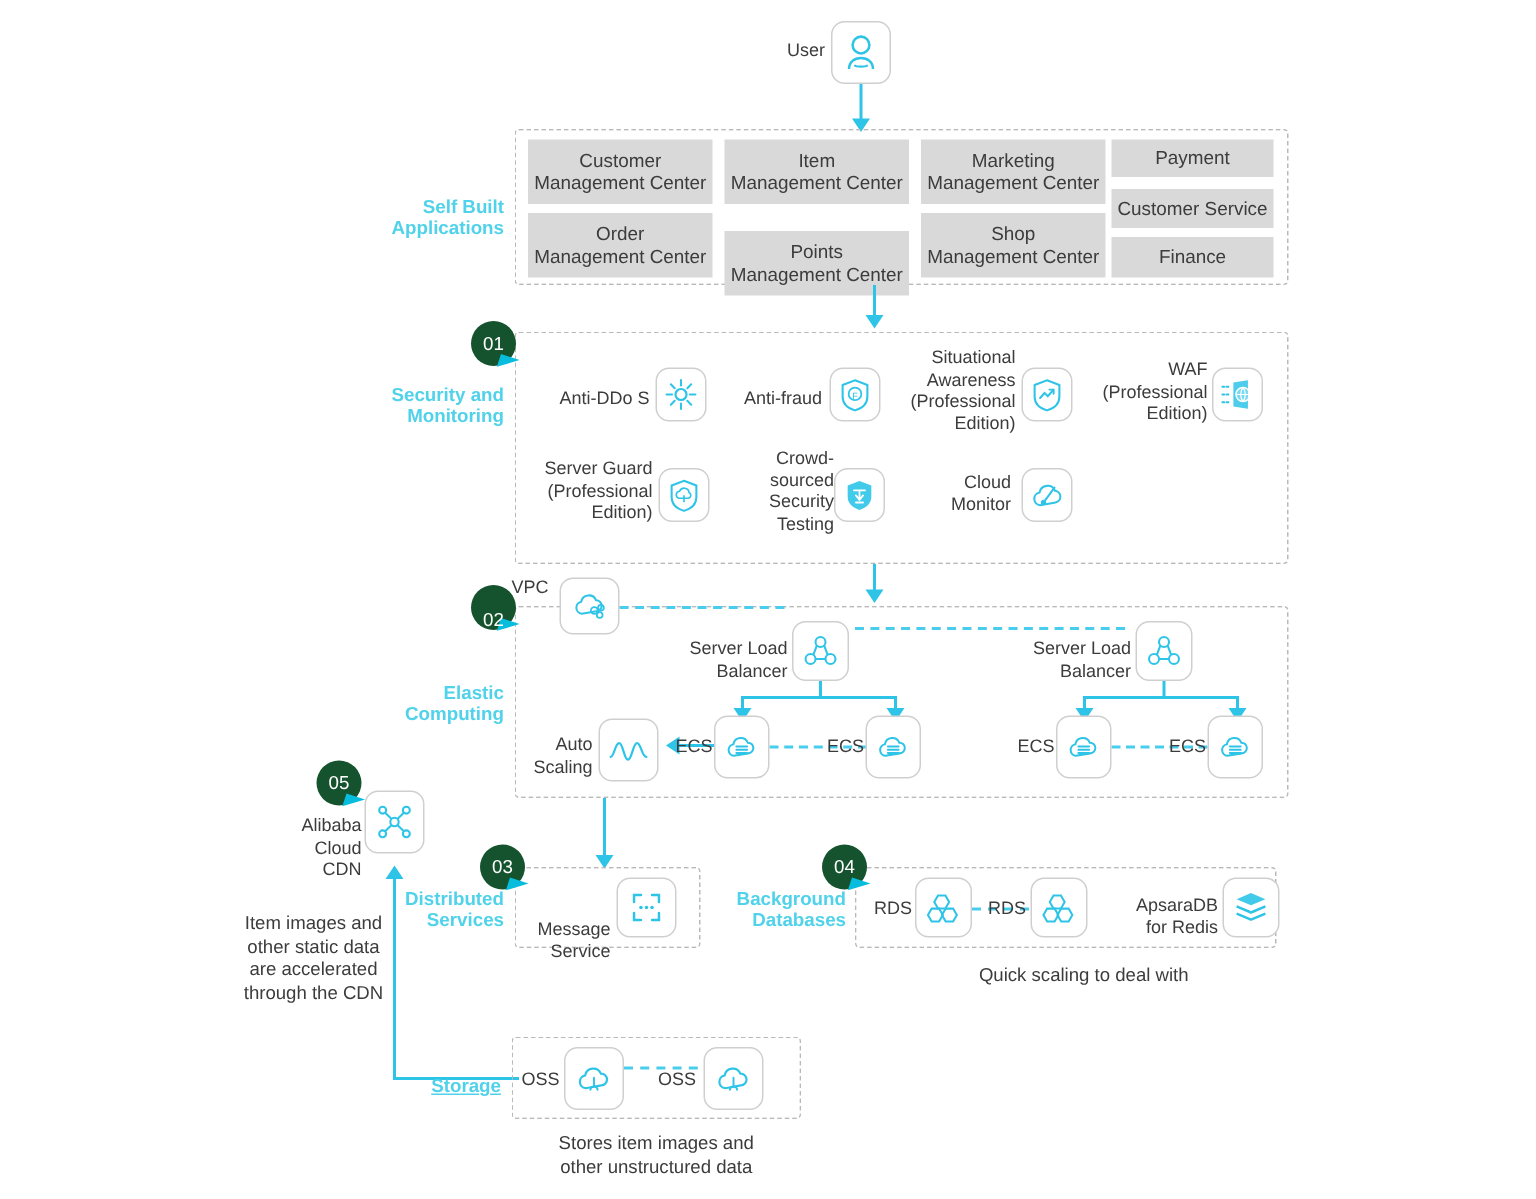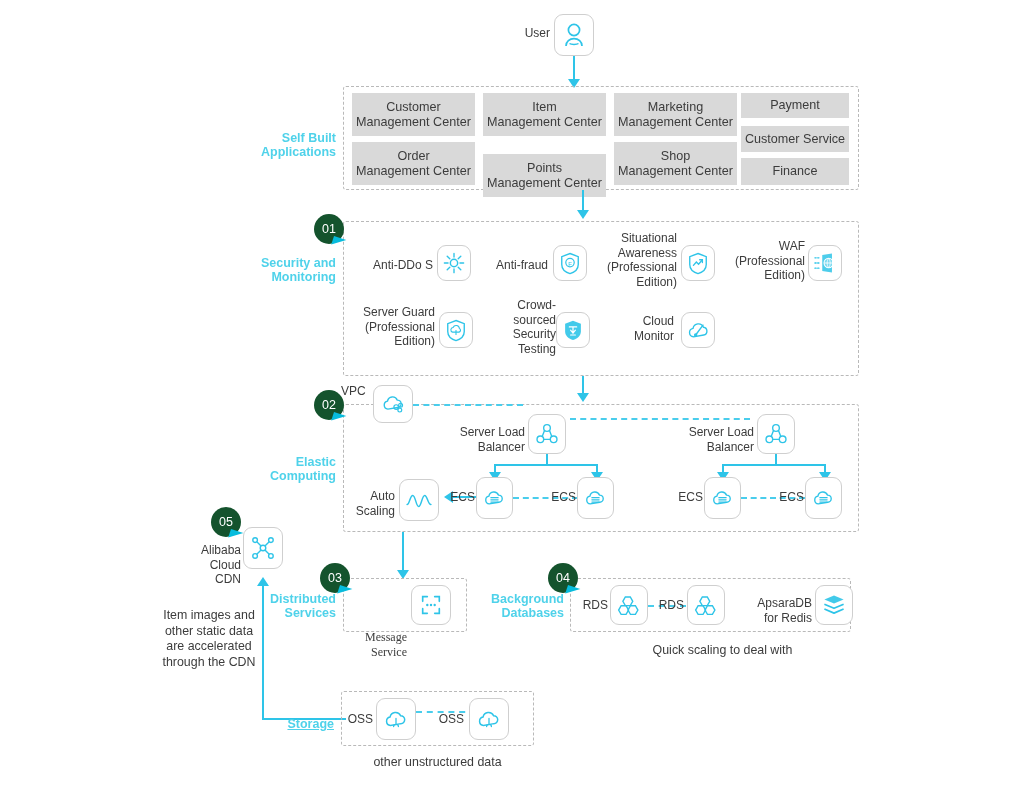--- a/index.html
+++ b/index.html
@@ -230,21 +230,21 @@
           <path d="M17.4 5.6 9.8 15.9" stroke="#2ec4e8" stroke-width="1.5" stroke-linecap="round"></path>
           <circle cx="9.4" cy="16.4" r="1.9" fill="#2ec4e8"></circle>
         </svg>
     </span>
   </div>
 
   <div class="line vline" style="left:582px;top:376px;height:22px;"></div>
   <div class="arrow-d" style="left:577px;top:393px;"></div>
 
   <div class="zone" style="left:343px;top:404px;width:516px;height:128px;"></div>
-  <div class="badge" style="left:314px;top:390px;">
+  <div class="badge" style="left:314px;top:390px;align-items:flex-end;">
     <span>02</span>
     <i class="tail"></i>
   </div>
   <div class="seclabel" style="left:246px;top:455px;width:90px;">
     <div>Elastic</div>
     <div>Computing</div>
   </div>
 
   <div class="tlabel l" style="left:341px;top:384px;width:34px;">VPC</div>
   <div class="tile" style="left:373px;top:385px;width:40px;height:38px;">
@@ -408,21 +408,21 @@
 
   <div class="zone" style="left:343px;top:578px;width:124px;height:54px;"></div>
   <div class="badge" style="left:320px;top:563px;">
     <span>03</span>
     <i class="tail"></i>
   </div>
   <div class="seclabel" style="left:246px;top:592px;width:90px;">
     <div>Distributed</div>
     <div>Services</div>
   </div>
-  <div class="tlabel r" style="left:347px;top:630px;width:60px;font-family:Liberation Serif, serif;">
+  <div class="tlabel r" style="left:347px;top:612px;width:60px;">
     <div>Message</div>
     <div>Service</div>
   </div>
   <div class="tile" style="left:411px;top:585px;width:40px;height:40px;">
     <span>
       <svg width="24" height="24" viewBox="0 0 26 26">
           <path d="M4 9V4h5M22 9V4h-5M4 17v5h5M22 17v5h-5" fill="none" stroke="#2ec4e8" stroke-width="1.8" stroke-linecap="round"></path>
           <circle cx="9" cy="13" r="1.3" fill="#2ec4e8"></circle>
           <circle cx="13" cy="13" r="1.3" fill="#2ec4e8"></circle>
           <circle cx="17" cy="13" r="1.3" fill="#2ec4e8"></circle>
@@ -500,16 +500,17 @@
   <div class="tile" style="left:469px;top:698px;width:40px;height:42px;">
     <span>
       <svg width="26" height="23" viewBox="0 0 28 25">
           <path d="M8 19a4.7 4.7 0 0 1-.4-9.3A6 6 0 0 1 19 8.4a4.3 4.3 0 0 1 .3 8.6z" fill="none" stroke="#2ec4e8" stroke-width="1.6"></path>
           <path d="M14 11.4v6.4M14 17.8c-1.4 0-2.6 1-2.6 2.3M14 17.8c1.4 0 2.6 1 2.6 2.3" fill="none" stroke="#2ec4e8" stroke-width="1.4" stroke-linecap="round"></path>
         </svg>
     </span>
   </div>
 
   <div class="caption c" style="left:330px;top:755px;width:215px;text-align:center;">
+    <div>Stores item images and</div>
     <div>other unstructured data</div>
   </div>
 
 </div>
 
 </body></html>

